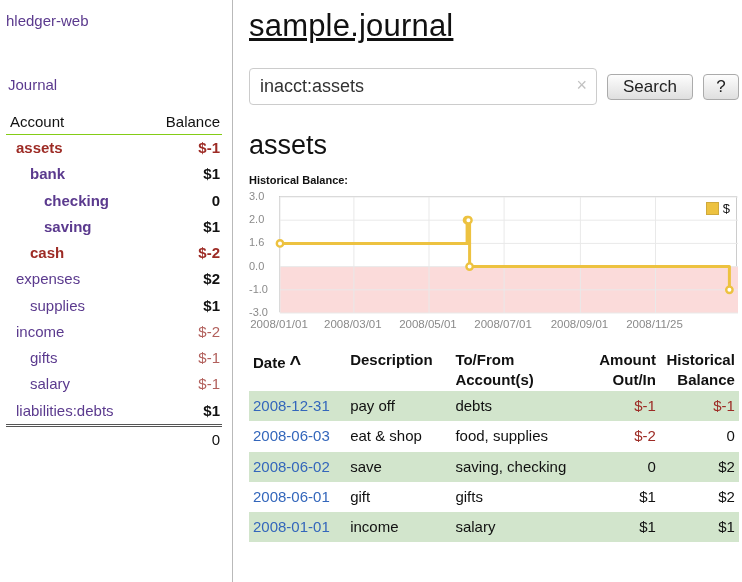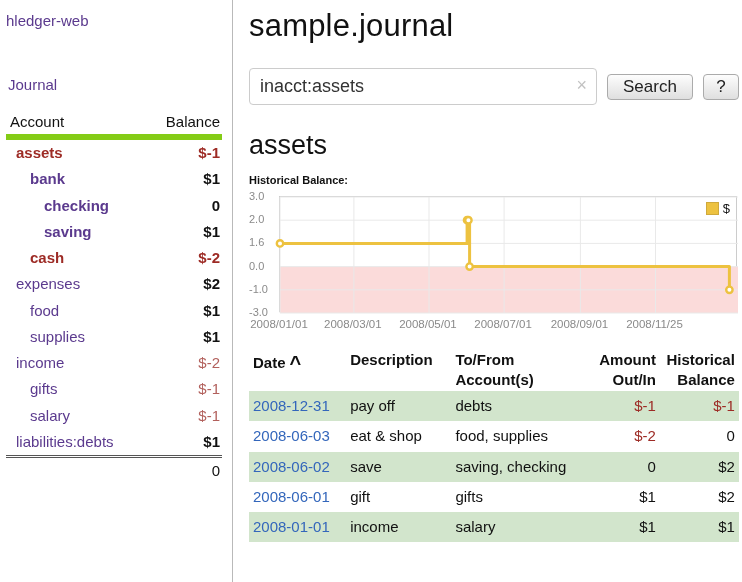--- a/index.html
+++ b/index.html
@@ -12,37 +12,37 @@
 
   
   .sidebar {
     flex:0 0 233px; width:233px;
     border-right:1px solid #b9b9b9;
     padding:12px 10px 0 6px;
   }
   .app-title { color:var(--purple,#5b3a8e); font-size:15px; cursor:pointer; display:inline-block; }
   .journal-link { color:var(--purple,#5b3a8e); font-size:15px; cursor:pointer; display:inline-block; margin-top:46px; margin-left:2px; }
   .acct-table { width:100%; border-collapse:collapse; margin-top:16px; font-size:15px; }
-  .acct-table th { font-weight:400; text-align:left; padding:3px 2px 4px 4px; border-bottom:6px solid #84cc16; }
+  .acct-table th { font-weight:400; text-align:left; padding:3px 2px 4px 4px; border-bottom:1px solid #84cc16; }
   .acct-table th.h-bal { text-align:right; }
   .acct-table td { padding:3px 2px; line-height:1.35; }
   .nm { color:var(--purple,#5b3a8e); cursor:pointer; }
   .pb { font-weight:700; }
   .sel { color:var(--dark-red,#9d2b25); font-weight:700; }
   .ind0 { padding-left:10px !important; }
   .ind1 { padding-left:24px !important; }
   .ind2 { padding-left:38px !important; }
   .bal { text-align:right; font-weight:700; white-space:nowrap; }
   .negb { color:var(--dark-red,#9d2b25); }
   .negs { color:var(--muted-red,#b2605c); font-weight:400; }
   .total-row td { border-top:3px double #555; font-weight:400; }
 
   
   .main { flex:1; padding:6px 8px 0 16px; }
-  .page-title { font-size:31px; font-weight:400; margin:2px 0 24px; letter-spacing:.2px; }
+  .page-title { font-size:31px; font-weight:400; margin:2px 0 24px; letter-spacing:.2px;text-decoration:underline; }
 
   .search-row { display:flex; align-items:center; gap:10px; }
   .search-wrap { position:relative; width:348px; }
   .search-input {
     width:100%; height:37px; font-size:18px; font-family:inherit;
     padding:0 30px 0 10px; border:1px solid #ccc; border-radius:4px; color:#333;
   }
   .clear-x { position:absolute; right:10px; top:7px; color:#c2c2c2; font-size:18px; cursor:pointer; }
   .btn {
     height:26px; padding:0 15px; font-size:17px; font-family:inherit; color:#222;
@@ -104,24 +104,20 @@
           <td class="nm ind2 pb">saving</td>
           <td class="bal">$1</td>
         </tr>
         <tr>
           <td class="nm ind1 sel">cash</td>
           <td class="bal negb">$-2</td>
         </tr>
         <tr>
           <td class="nm ind0">expenses</td>
           <td class="bal">$2</td>
-        </tr>
-        <tr>
-          <td class="nm ind1">food</td>
-          <td class="bal">$1</td>
         </tr>
         <tr>
           <td class="nm ind1">supplies</td>
           <td class="bal">$1</td>
         </tr>
         <tr>
           <td class="nm ind0">income</td>
           <td class="bal negs">$-2</td>
         </tr>
         <tr>

